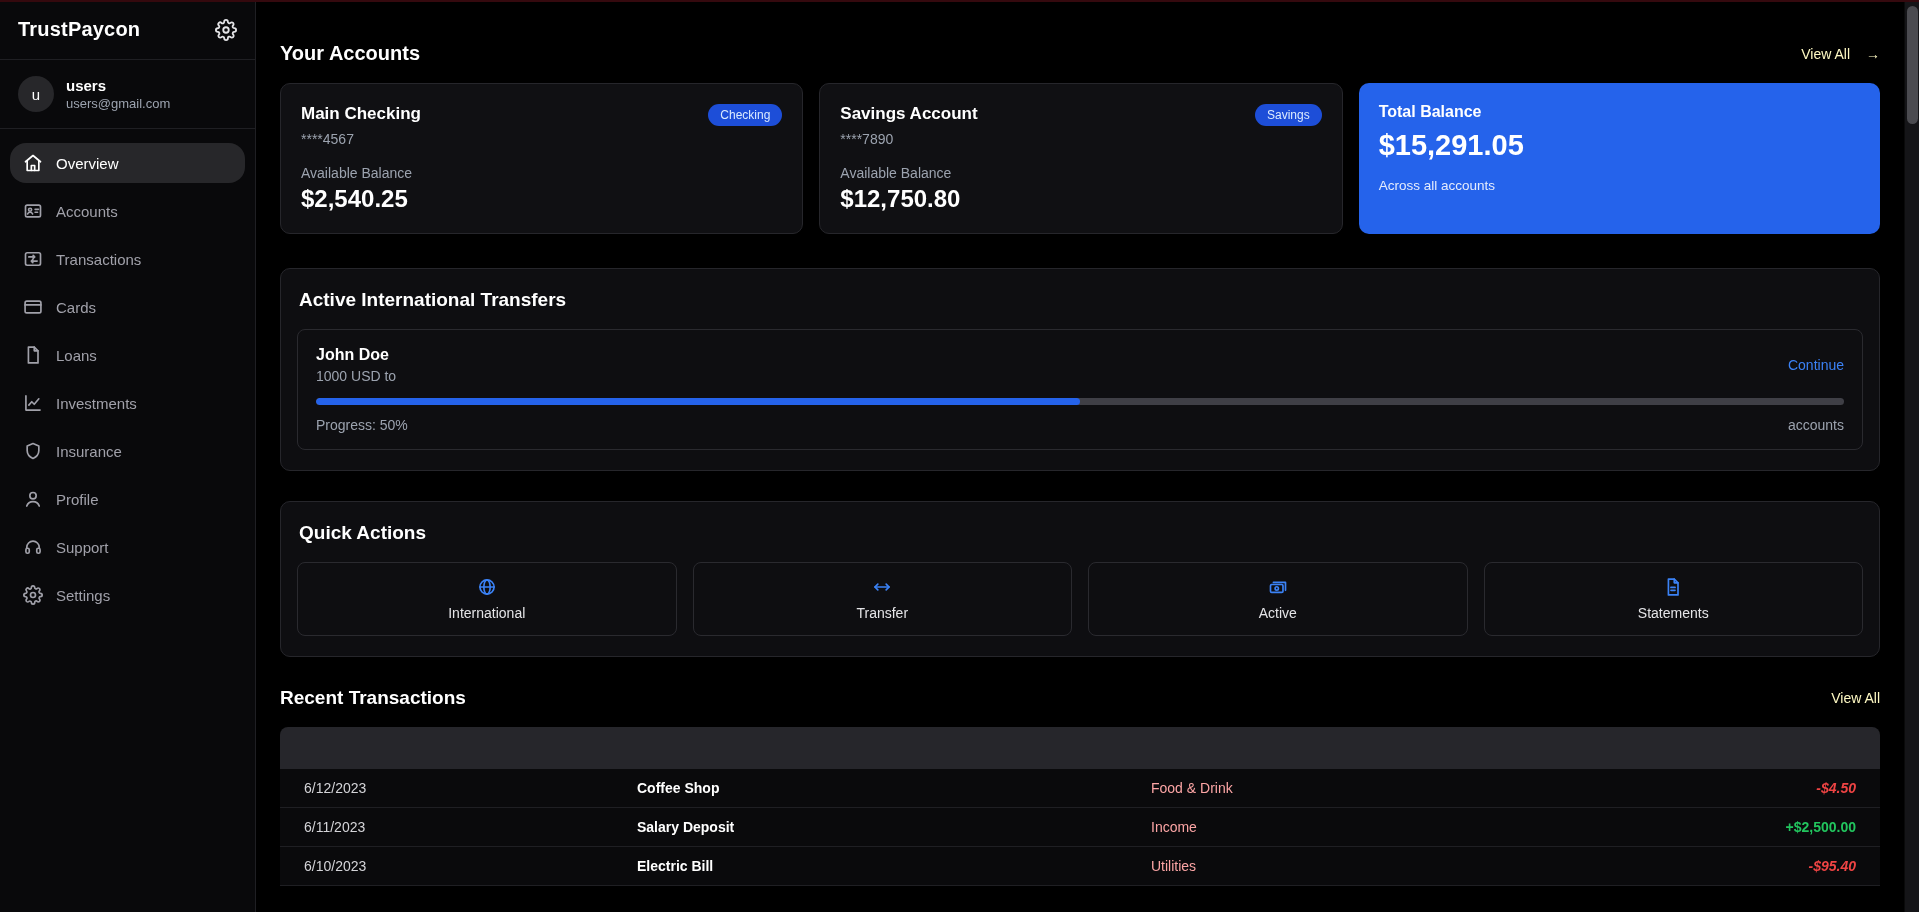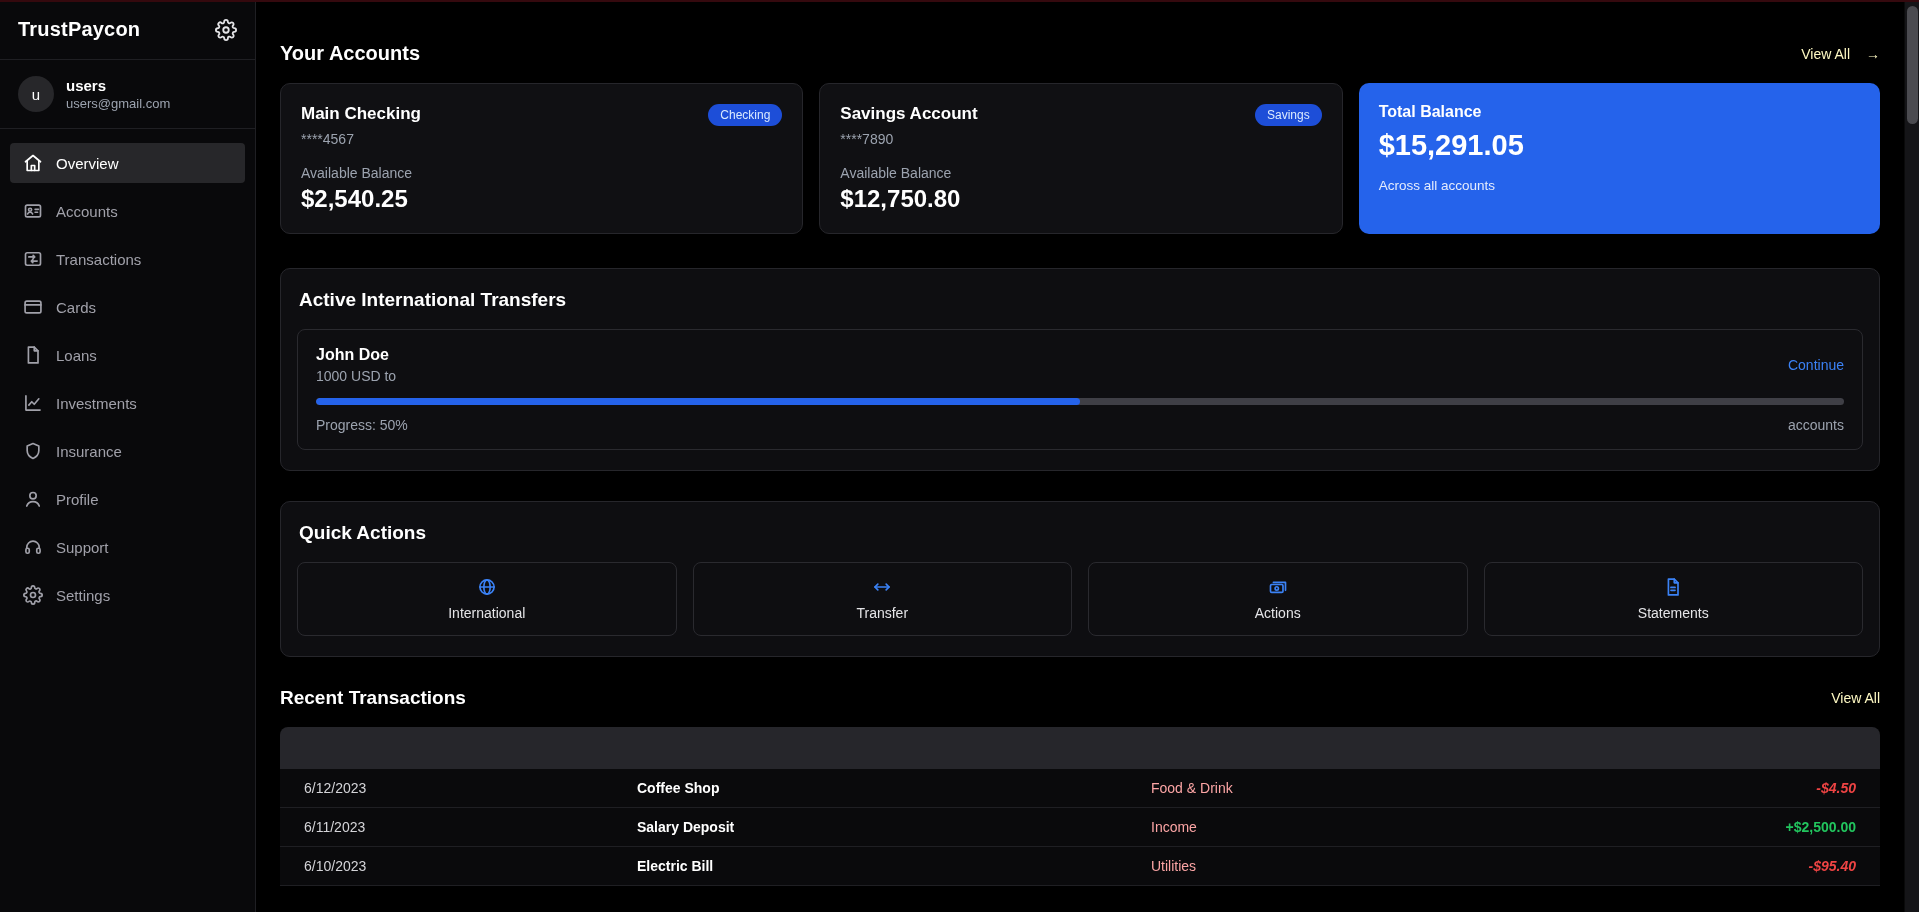--- a/index.html
+++ b/index.html
@@ -16,21 +16,21 @@
   .brand { font-size:20px; font-weight:bold; letter-spacing:.2px; }
   .gear-btn { background:none; border:none; color:#e4e4e7; width:22px; height:22px; cursor:pointer; padding:0; }
   .gear-btn svg { width:22px; height:22px; }
   .user-box { display:flex; align-items:center; gap:12px; padding:16px 18px; border-bottom:1px solid #1f1f23; }
   .avatar { width:36px; height:36px; border-radius:50%; background:#27272a; display:flex;
     align-items:center; justify-content:center; font-size:15px; color:#fff; }
   .user-name { font-size:15px; font-weight:bold; }
   .user-email { font-size:13px; color:#9ca3af; margin-top:2px; }
   .nav { padding:14px 10px; display:flex; flex-direction:column; gap:8px; }
   .nav-item { display:flex; align-items:center; gap:13px; height:40px; padding:0 13px;
-    border-radius:4px; color:#a1a1aa; font-size:15px; cursor:pointer; }
+    border-radius:16px; color:#a1a1aa; font-size:15px; cursor:pointer; }
   .nav-item.active { background:#27272a; color:#fff; }
   .nav-icon { width:20px; height:20px; display:inline-flex; }
   .nav-icon svg { width:20px; height:20px; }
 
   
   .main { flex:1; padding:42px 39px 16px 24px; overflow:hidden; }
   .section-head { display:flex; align-items:center; justify-content:space-between; margin-bottom:18px; }
   .section-head h2 { font-size:20px; font-weight:bold; }
   .view-all { display:inline-flex; align-items:center; gap:16px; color:#fef9c3; font-size:14px;
     text-decoration:none; cursor:pointer; }
@@ -291,21 +291,21 @@
     <span class="qa-label">Transfer</span>
   </button>
           <button class="qa-btn">
     <span class="qa-icon">
               <svg viewBox="0 0 24 24" fill="none" stroke="currentColor" stroke-width="2" stroke-linecap="round" stroke-linejoin="round">
                 <rect x="3" y="9" width="15" height="9.5" rx="1.5"></rect>
                 <circle cx="10.5" cy="13.7" r="2"></circle>
                 <path d="M6.5 6.5H21v9.5"></path>
               </svg>
             </span>
-    <span class="qa-label">Actions</span>
+    <span class="qa-label">Active</span>
   </button>
           <button class="qa-btn">
     <span class="qa-icon">
               <svg viewBox="0 0 24 24" fill="none" stroke="currentColor" stroke-width="2" stroke-linecap="round" stroke-linejoin="round">
                 <path d="M6.5 2.5h7L18 7v14.5H6.5z"></path>
                 <path d="M13.5 2.5V7H18"></path>
                 <path d="M9.5 12.5h5M9.5 16h5"></path>
               </svg>
             </span>
     <span class="qa-label">Statements</span>

